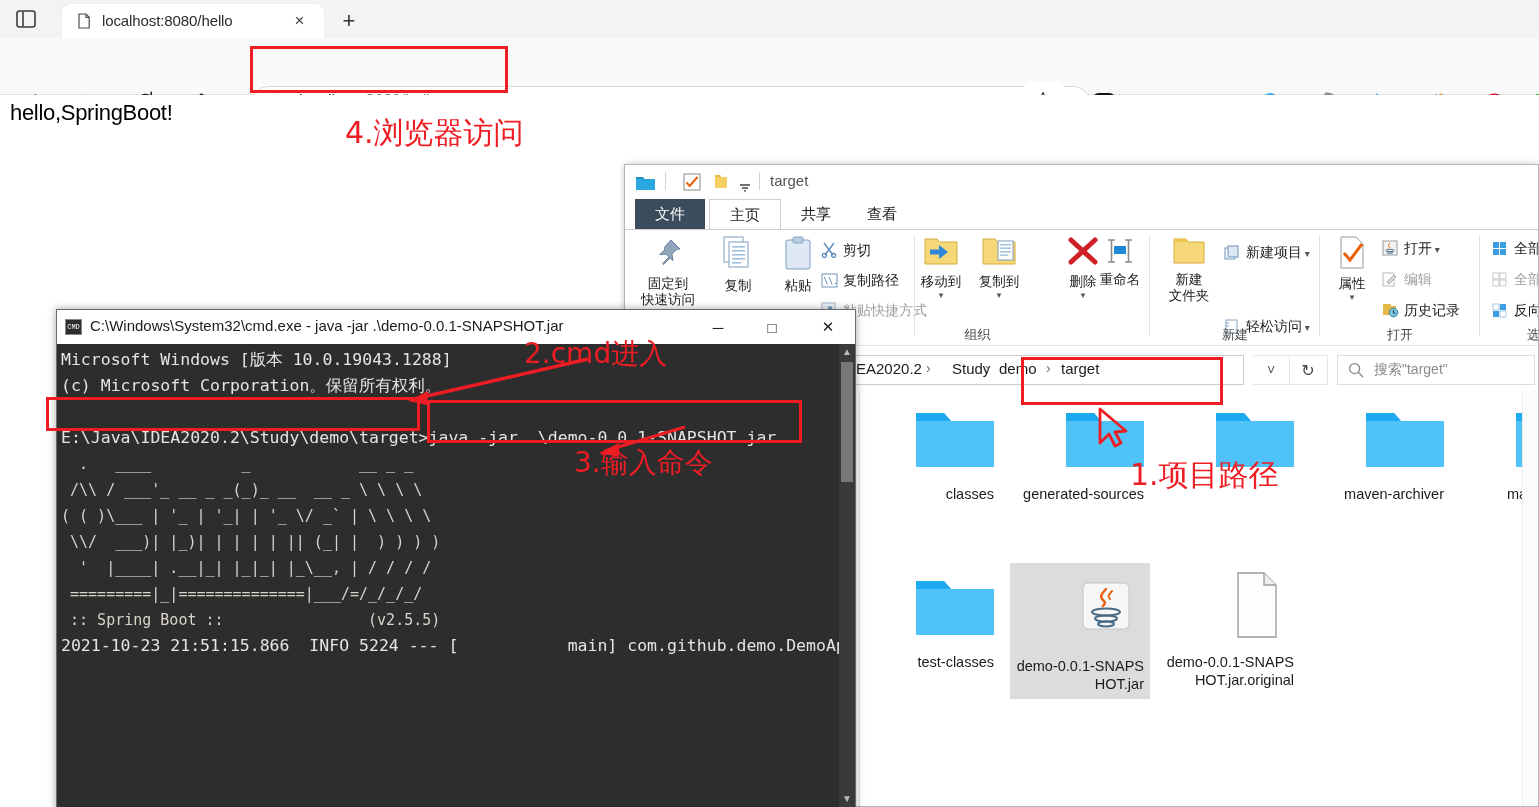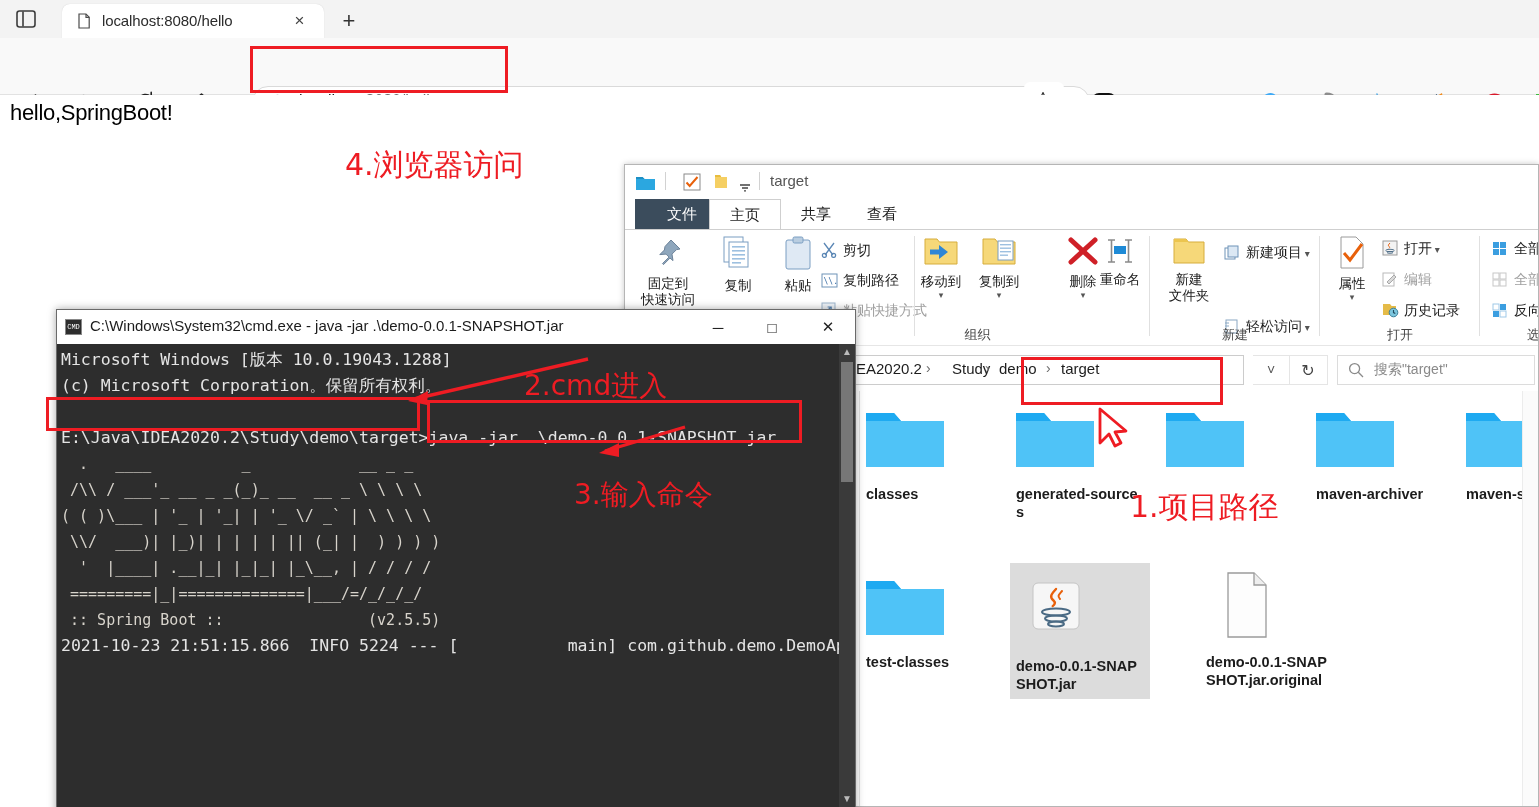--- a/index.html
+++ b/index.html
@@ -25,34 +25,34 @@
   #omnibox{position:absolute;left:252px;top:48px;width:836px;height:32px;background:#fff;border-radius:16px;border:1px solid #dadada;}
   #omni-info{position:absolute;left:16px;top:7px;width:17px;height:17px;}
   #omni-text{position:absolute;left:46px;top:5px;font-size:16px;color:#6b6b6b;letter-spacing:-0.1px;}
   #omni-text b{color:#1a1a1a;font-weight:400;}
   #omni-star{position:absolute;left:1024px;top:44px;width:40px;height:40px;background:#fff;border-radius:6px;display:flex;align-items:center;justify-content:center;}
   .exticon{position:absolute;top:50px;width:32px;height:32px;display:flex;align-items:center;justify-content:center;}
   .badge{position:absolute;font-size:10px;color:#fff;border-radius:2px;width:14px;height:14px;line-height:14px;text-align:center;font-family:"Liberation Sans",sans-serif;}
   #pagecontent{position:absolute;left:0;top:95px;width:1539px;height:712px;background:#fff;}
   #hellotext{position:absolute;left:10px;top:5px;font-size:22px;color:#000;letter-spacing:-0.3px;}
   
-  .anno{position:absolute;color:#ee1c23;font-size:27px;font-family:"DejaVu Sans","Liberation Sans",sans-serif;white-space:nowrap;margin-top:32px;}
+  .anno{position:absolute;color:#ee1c23;font-size:27px;font-family:"DejaVu Sans","Liberation Sans",sans-serif;white-space:nowrap;}
   .redbox{position:absolute;border:3px solid #ee1c23;box-sizing:border-box;}
   
   #explorer{position:absolute;left:624px;top:164px;width:915px;height:643px;background:#fff;border:1px solid #b5b5b5;box-sizing:border-box;box-shadow:0 0 6px rgba(0,0,0,.22);overflow:hidden;}
   #exp-title{position:absolute;left:0;top:0;width:915px;height:34px;background:#fff;}
   #exp-title .tfolder{position:absolute;left:10px;top:9px;}
   #exp-title .sep{position:absolute;top:7px;width:1px;height:18px;background:#d2d2d2;}
   #exp-title .qa1{position:absolute;left:58px;top:8px;}
   #exp-title .qa2{position:absolute;left:88px;top:8px;}
   #exp-title .qa3{position:absolute;left:114px;top:13px;}
   #exp-title .ttext{position:absolute;left:145px;top:7px;font-size:15px;color:#555;}
   #exp-tabs{position:absolute;left:0;top:34px;width:915px;height:30px;}
   .extab{position:absolute;top:0;height:30px;font-size:15px;color:#1c1c1c;text-align:center;line-height:30px;}
-  #extab-file{left:10px;width:70px;background:#3b4c5c;color:#fff;padding-left:12px;}
+  #extab-file{left:10px;width:70px;background:#3b4c5c;color:#fff;}
   #extab-home{left:84px;width:72px;background:#fff;border-top:1px solid #cfcfcf;border-left:1px solid #cfcfcf;border-right:1px solid #cfcfcf;box-sizing:border-box;}
   #extab-share{left:158px;width:66px;}
   #extab-view{left:224px;width:66px;}
   #ribbon{position:absolute;left:0;top:64px;width:915px;height:116px;background:#fff;border-top:1px solid #cfcfcf;}
   .rgroup{position:absolute;top:0;height:116px;}
   .rgroup .glabel{position:absolute;bottom:2px;width:100%;text-align:center;font-size:13px;color:#444;}
   .rgroup .divider{position:absolute;right:0;top:6px;width:1px;height:100px;background:#e0e0e0;}
   .bigbtn{position:absolute;top:6px;width:58px;text-align:center;}
   .bigbtn .lbl{font-size:13.5px;color:#1c1c1c;line-height:16px;margin-top:2px;}
   .smallrow{position:absolute;font-size:14px;color:#1c1c1c;white-space:nowrap;}
@@ -65,21 +65,21 @@
   .crumbsep{position:absolute;top:4px;font-size:14px;color:#6c6c6c;}
   #crumb-drop{position:absolute;left:628px;top:9px;width:36px;height:28px;border:1px solid #e5e5e5;border-left:none;display:flex;align-items:center;justify-content:center;color:#555;font-size:14px;}
   #crumb-refresh{position:absolute;left:664px;top:9px;width:38px;height:28px;border:1px solid #e5e5e5;border-left:none;display:flex;align-items:center;justify-content:center;color:#444;font-size:16px;}
   #searchbox{position:absolute;left:712px;top:9px;width:196px;height:28px;border:1px solid #dcdcdc;background:#fff;}
   #searchbox .sicon{position:absolute;left:10px;top:6px;}
   #searchbox .stext{position:absolute;left:36px;top:5px;font-size:14px;color:#8a8a8a;}
   #navpane{position:absolute;left:0;top:226px;width:234px;height:417px;background:#fff;border-right:1px solid #e2e2e2;}
   .navitem{position:absolute;font-size:14.5px;color:#1c1c1c;white-space:nowrap;}
   .navitem .ni{display:inline-block;width:20px;vertical-align:-3px;}
   #filepane{position:absolute;left:235px;top:226px;width:680px;height:417px;background:#fff;}
-  .fileitem{position:absolute;width:140px;text-align:left;font-weight:bold;}
+  .fileitem{position:absolute;width:140px;text-align:right;}
   .fileitem .fname{font-size:14.5px;color:#1c1c1c;line-height:18px;margin-top:6px;word-break:break-all;padding:0 6px;}
   .fileitem.selected{background:#dcdcdc;}
   #expscroll{position:absolute;right:0;top:226px;width:15px;height:417px;background:#fbfbfb;border-left:1px solid #ececec;}
   
   #cmd{position:absolute;left:56px;top:309px;width:800px;height:594px;background:#0369a1;border:1px solid #6a6a6a;box-sizing:border-box;box-shadow:0 0 8px rgba(0,0,0,.35);overflow:hidden;}
   #cmd-title{position:absolute;left:0;top:0;width:800px;height:34px;background:#fff;}
   #cmd-title .cicon{position:absolute;left:8px;top:9px;width:17px;height:16px;background:#2d2d2d;border:1px solid #888;box-sizing:border-box;font-size:7px;color:#fff;line-height:14px;text-align:center;font-family:"Liberation Mono",monospace;}
   #cmd-title .ctext{position:absolute;left:33px;top:7px;font-size:15px;color:#1c1c1c;white-space:nowrap;}
   .wbtn{position:absolute;top:0;width:46px;height:34px;display:flex;align-items:center;justify-content:center;color:#222;font-size:15px;}
   #cmdbody{position:absolute;left:0;top:34px;width:800px;height:463px;background:#2d2d2d;color:#e4e4e4;font-family:"DejaVu Sans Mono","Liberation Mono",monospace;font-size:16.5px;line-height:26px;letter-spacing:0px;white-space:pre;padding:3px 0 0 4px;box-sizing:border-box;}
@@ -607,21 +607,21 @@
       <svg width="90" height="76" viewBox="0 0 90 76" style="margin-top:8px;">
         <rect x="23" y="12" width="46" height="46" rx="5" fill="#f6f6f6" stroke="#c4c4c4"></rect>
         <path d="M46 18c-4.5 5-7 7.5-2.5 11.5 2.5 2.2 1 4.3-.8 5.6" stroke="#e8600a" stroke-width="2.4" fill="none" stroke-linecap="round"></path>
         <path d="M52 20c-3 3.5-5 5-2 8" stroke="#e8600a" stroke-width="2" fill="none" stroke-linecap="round"></path>
         <ellipse cx="46" cy="41" rx="14" ry="3.6" fill="none" stroke="#4a6a84" stroke-width="2"></ellipse>
         <ellipse cx="46" cy="47.5" rx="11" ry="3" fill="none" stroke="#4a6a84" stroke-width="2"></ellipse>
         <ellipse cx="46" cy="53" rx="8" ry="2.4" fill="none" stroke="#4a6a84" stroke-width="2"></ellipse>
       </svg>
       <div class="fname">demo-0.0.1-SNAPSHOT.jar</div>
     </div>
-    <div class="fileitem" style="left:300px;top:176px;margin-left:40px;">
+    <div class="fileitem" style="left:300px;top:176px;">
       <svg width="90" height="76" viewBox="0 0 90 76">
           <path d="M28 6h26l12 12v52H28z" fill="#fdfdfd" stroke="#9a9a9a" stroke-width="1.3"></path>
           <path d="M54 6v12h12" fill="#eee" stroke="#9a9a9a" stroke-width="1.3"></path>
         </svg>
       <div class="fname">demo-0.0.1-SNAPSHOT.jar.original</div>
     </div>
   </div>
 
   <div id="expscroll"></div>
 </div>

